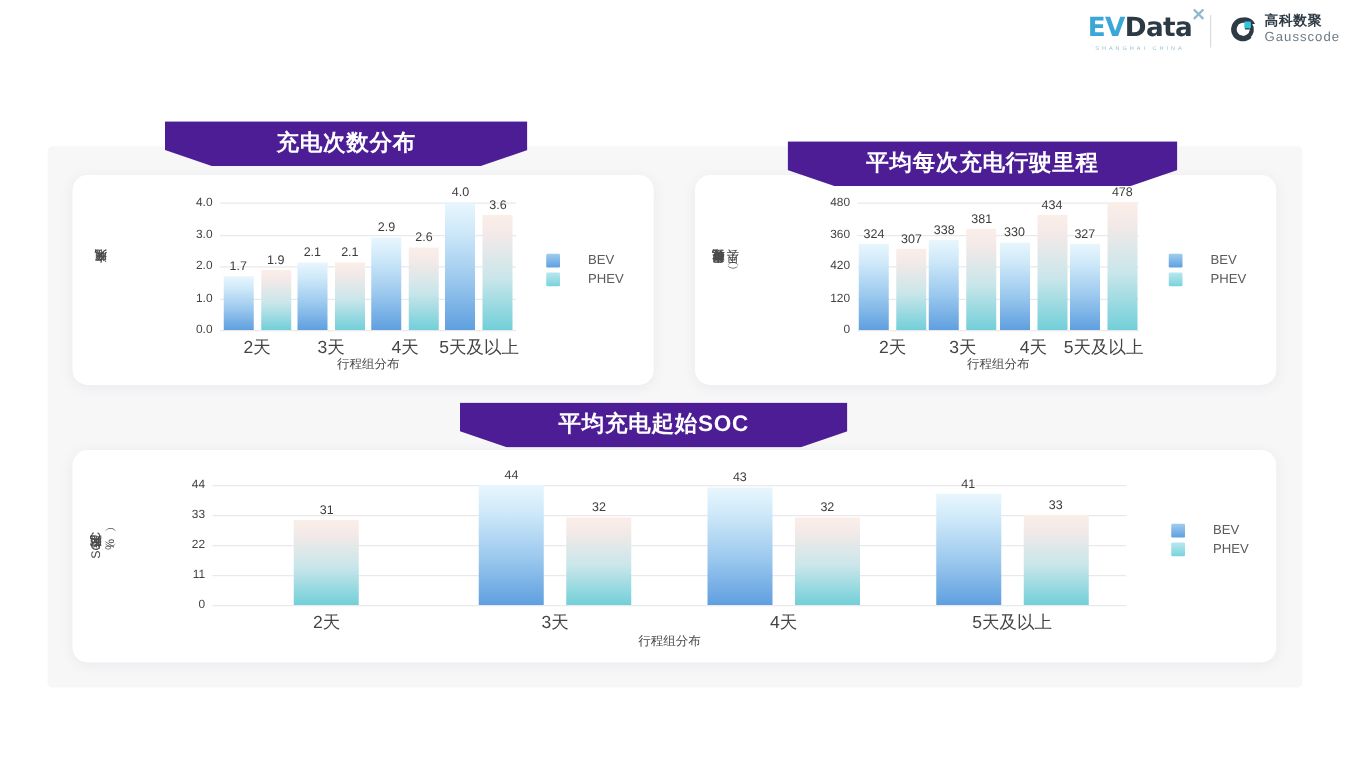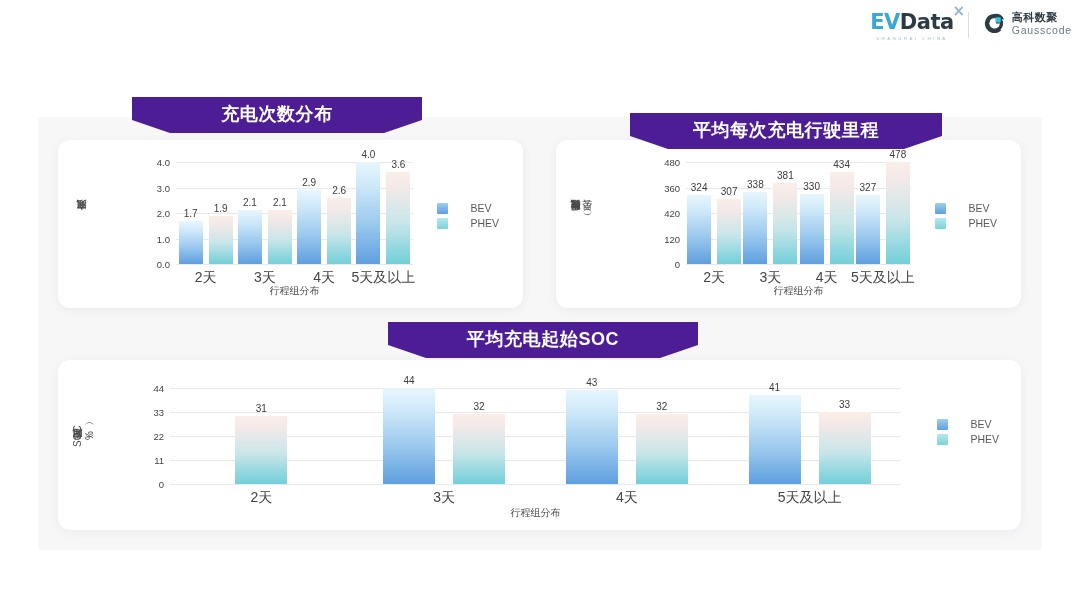--- a/index.html
+++ b/index.html
@@ -58,21 +58,21 @@
     clip-path: polygon(0 0, 100% 0, 100% 64%, calc(100% - 38px) 100%, 38px 100%, 0 64%);
     display: flex; align-items: center; justify-content: center;
     z-index: 5;
   }
   .banner-text {
     color: #ffffff; font-size: 18px; font-weight: 700;
     letter-spacing: 0.6px; margin-bottom: 3px;
   }
   #banner1 { left: 132px; top: 97px; width: 290px; }
   #banner2 { left: 630px; top: 113px; width: 312px; }
-  #banner3 { left: 388px; top: 322px; width: 310px; }
+  #banner3 { left: 368px; top: 322px; width: 310px; }
 
   
   .card {
     position: absolute; background: #ffffff;
     border-radius: 12px;
     box-shadow: 0 2px 10px rgba(60,70,90,0.07);
   }
   #card1 { left: 58px; top: 140px; width: 465px; height: 168px; }
   #card2 { left: 556px; top: 140px; width: 465px; height: 168px; }
   #card3 { left: 58px; top: 360px; width: 963px; height: 170px; }

